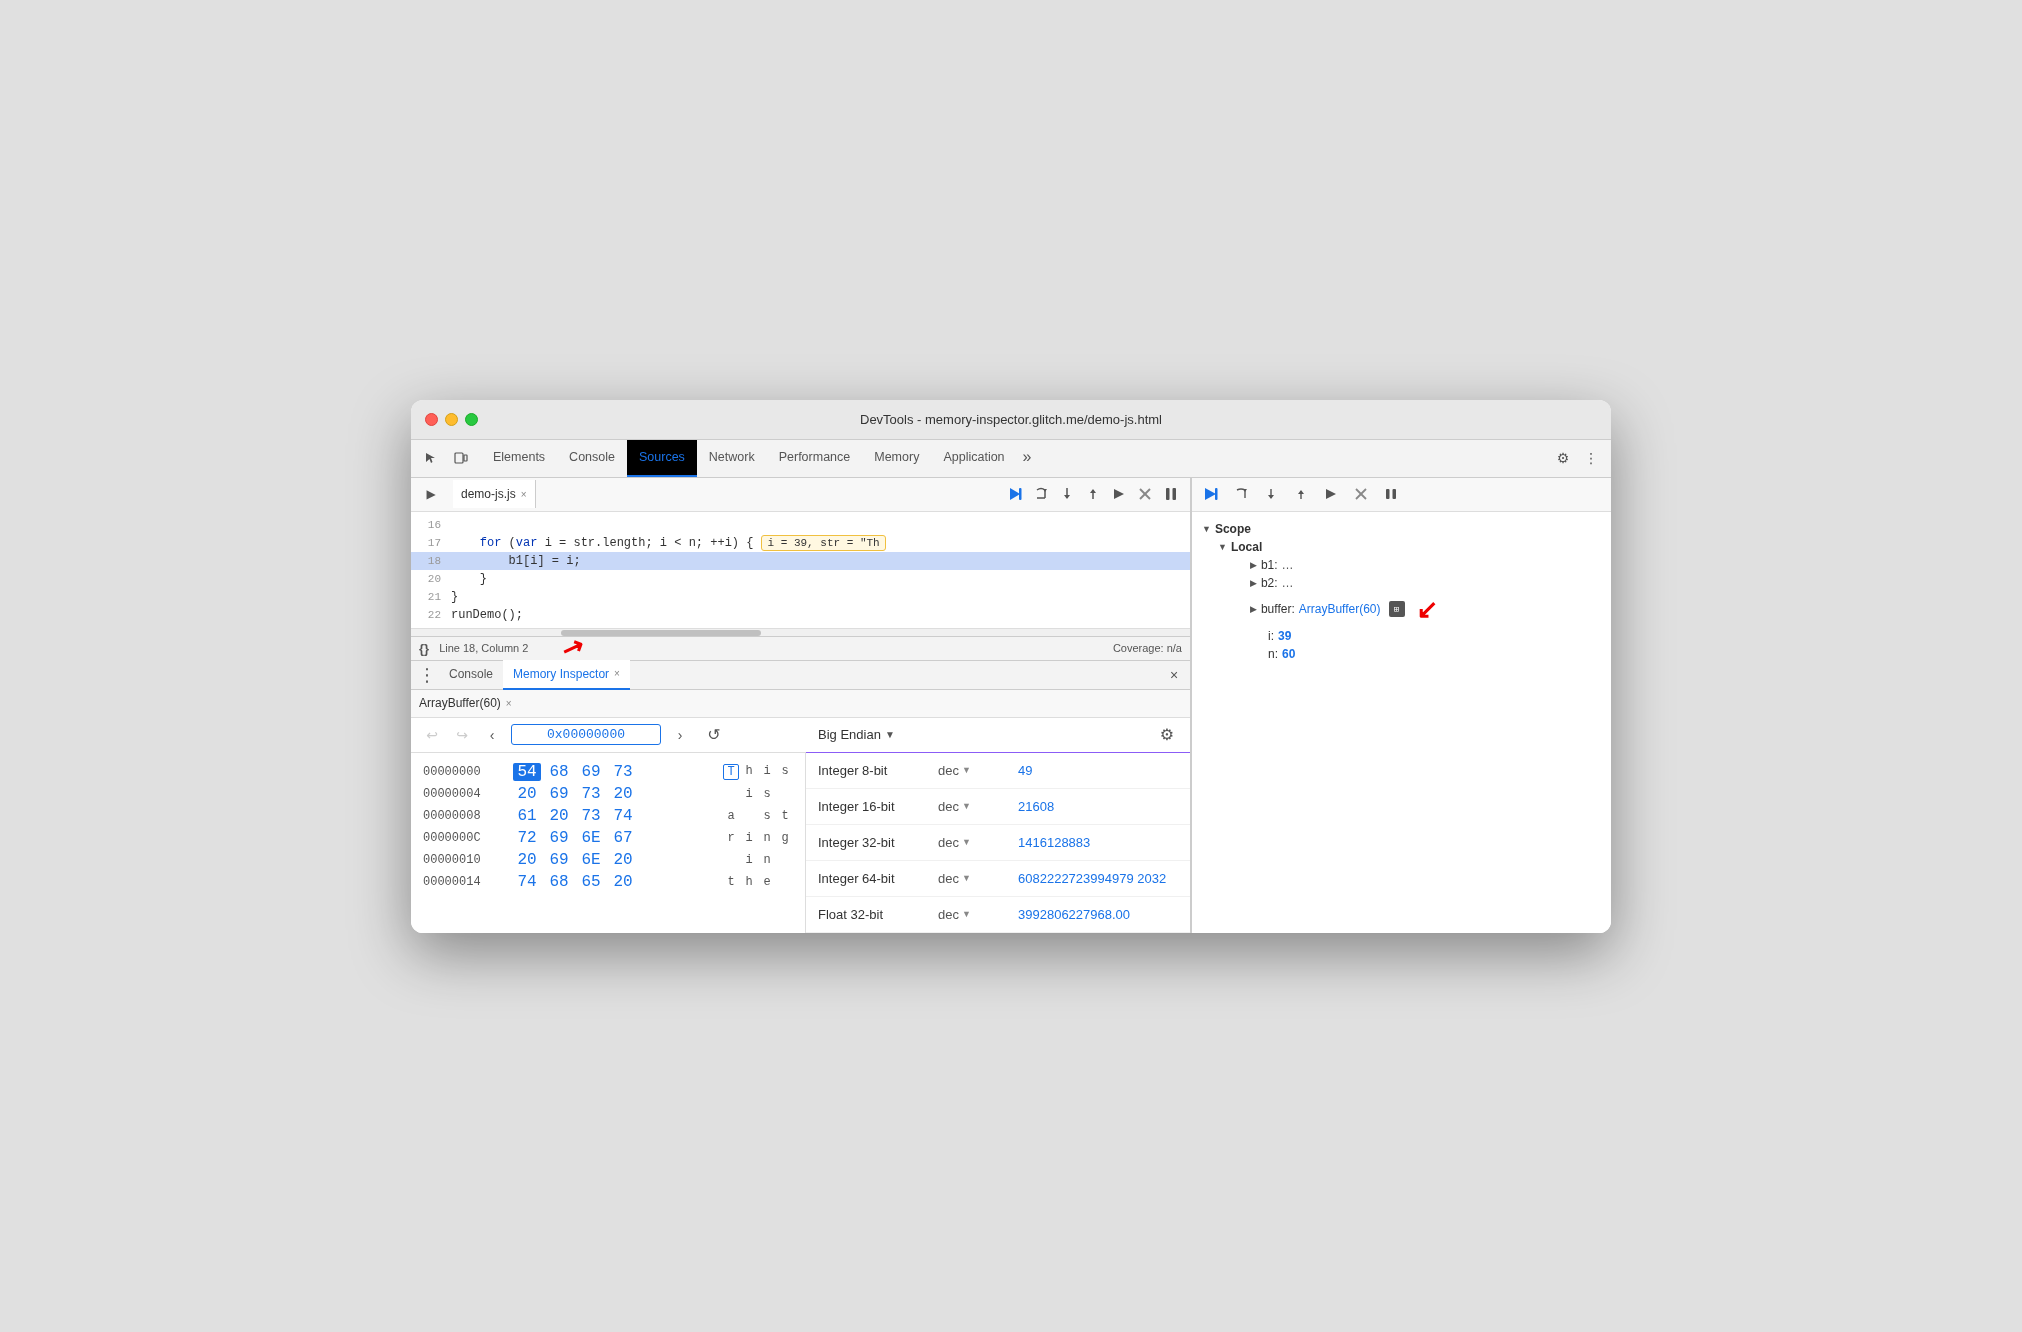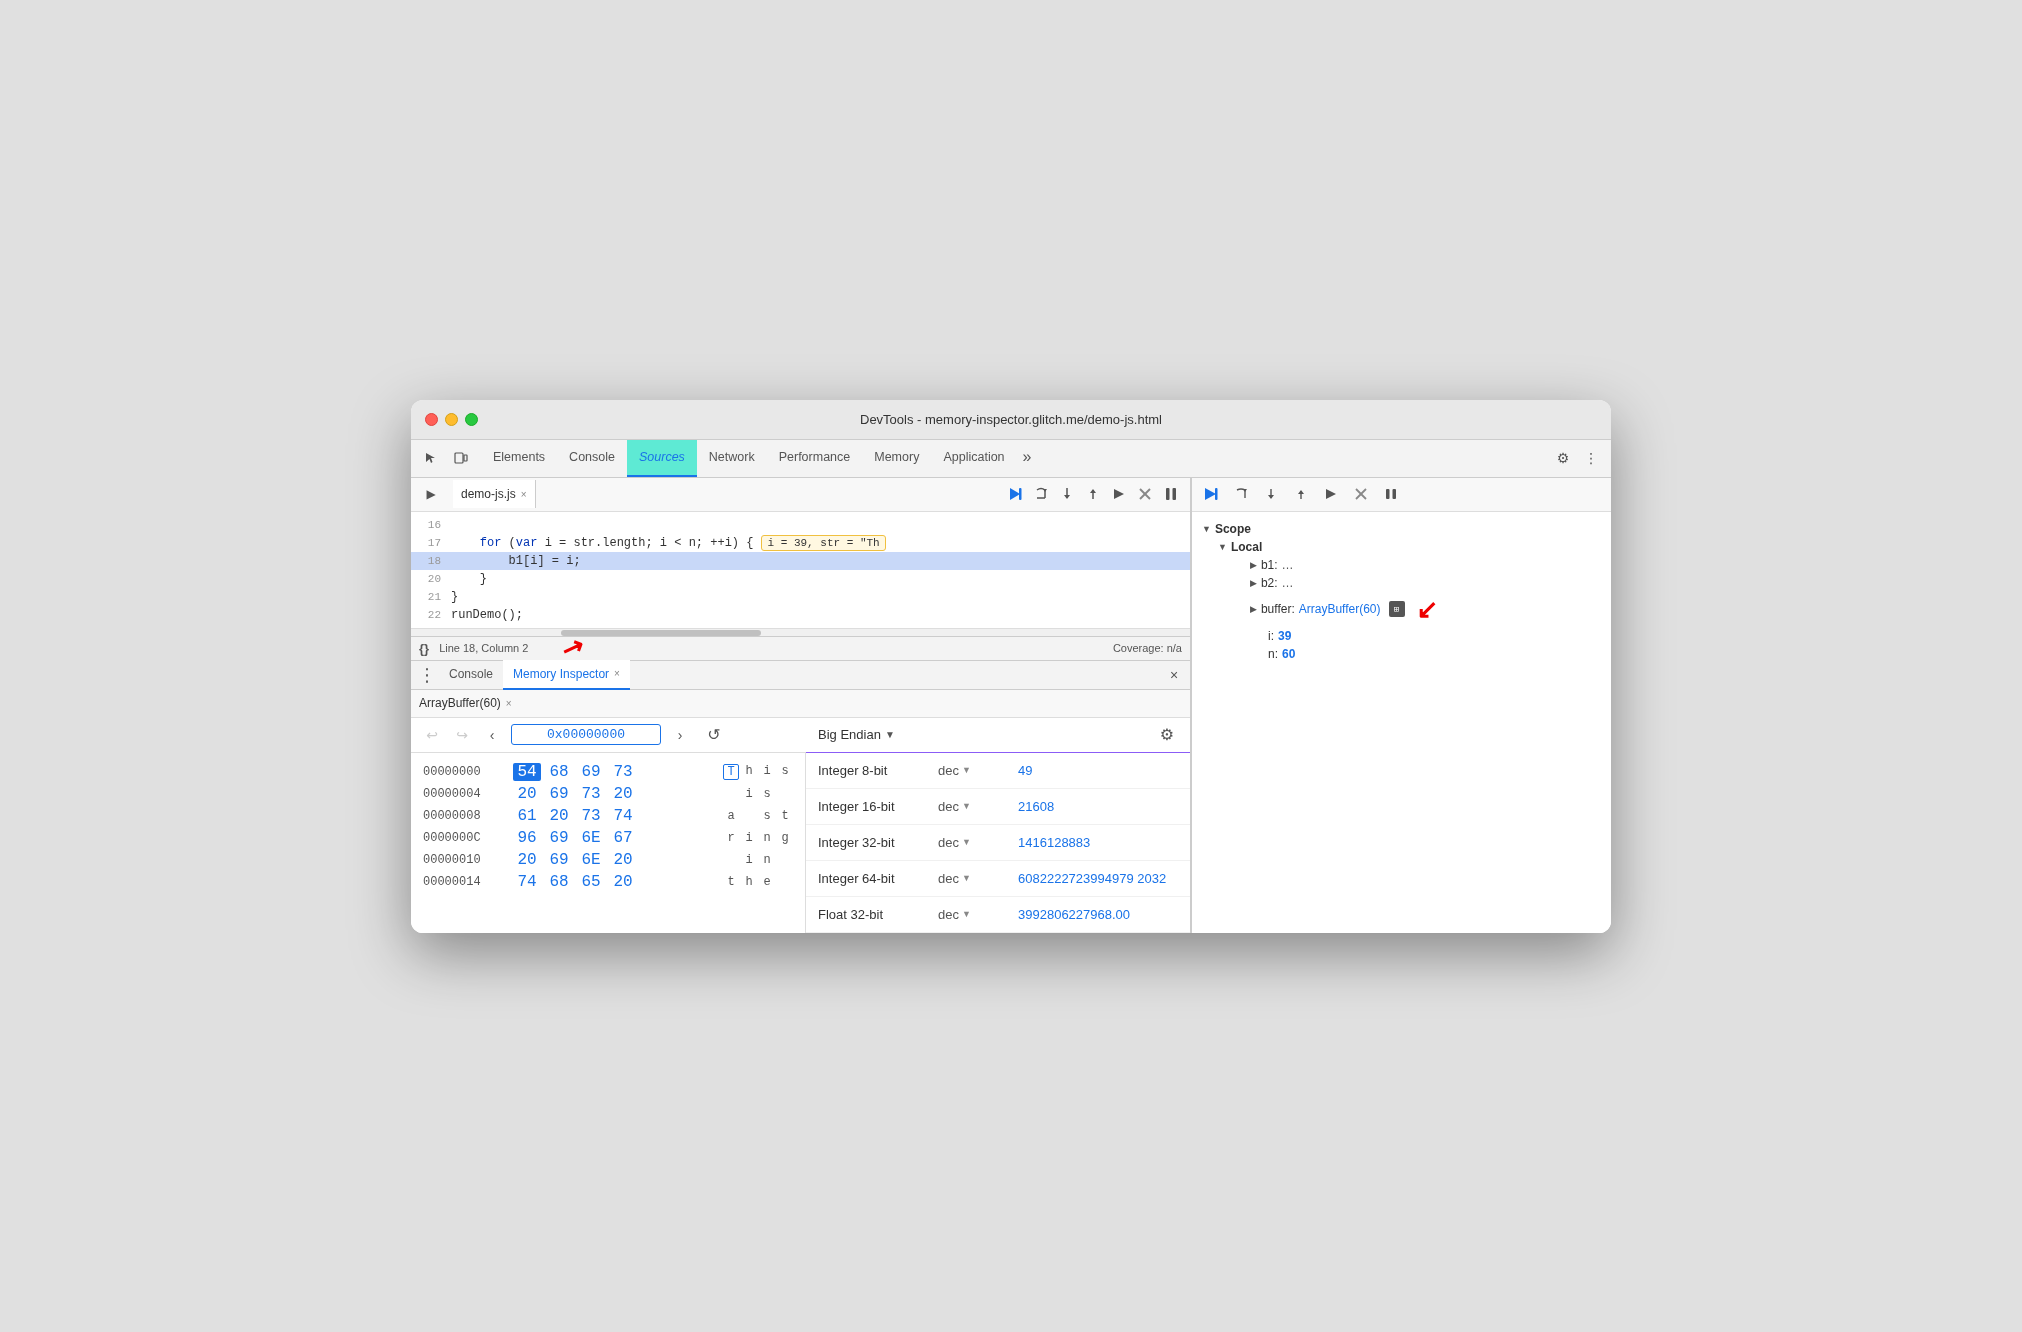--- a/index.html
+++ b/index.html
@@ -85,22 +85,21 @@
       align-items: center;
       font-size: 12.5px;
       color: #555;
       cursor: pointer;
       border-bottom: 2px solid transparent;
       white-space: nowrap;
     }
     .tab-item.active {
       color: #1a73e8;
       border-bottom: 2px solid #1a73e8;
-      background: #5eead4;
-      font-style: italic;
+      background: #000000;
     }
     .tab-bar-right {
       margin-left: auto;
       display: flex;
       align-items: center;
       gap: 4px;
     }
     
     .source-panel {
       flex: 1;
@@ -764,21 +763,21 @@
                     <span class="hex-char">a</span>
                     <span class="hex-char"> </span>
                     <span class="hex-char">s</span>
                     <span class="hex-char">t</span>
                   </div>
                 </div>
 
                 <div class="hex-row">
                   <span class="hex-addr">0000000C</span>
                   <div class="hex-bytes">
-                    <span class="hex-byte">96</span>
+                    <span class="hex-byte">72</span>
                     <span class="hex-byte">69</span>
                     <span class="hex-byte">6E</span>
                     <span class="hex-byte">67</span>
                   </div>
                   <div class="hex-chars">
                     <span class="hex-char">r</span>
                     <span class="hex-char">i</span>
                     <span class="hex-char">n</span>
                     <span class="hex-char">g</span>
                   </div>

